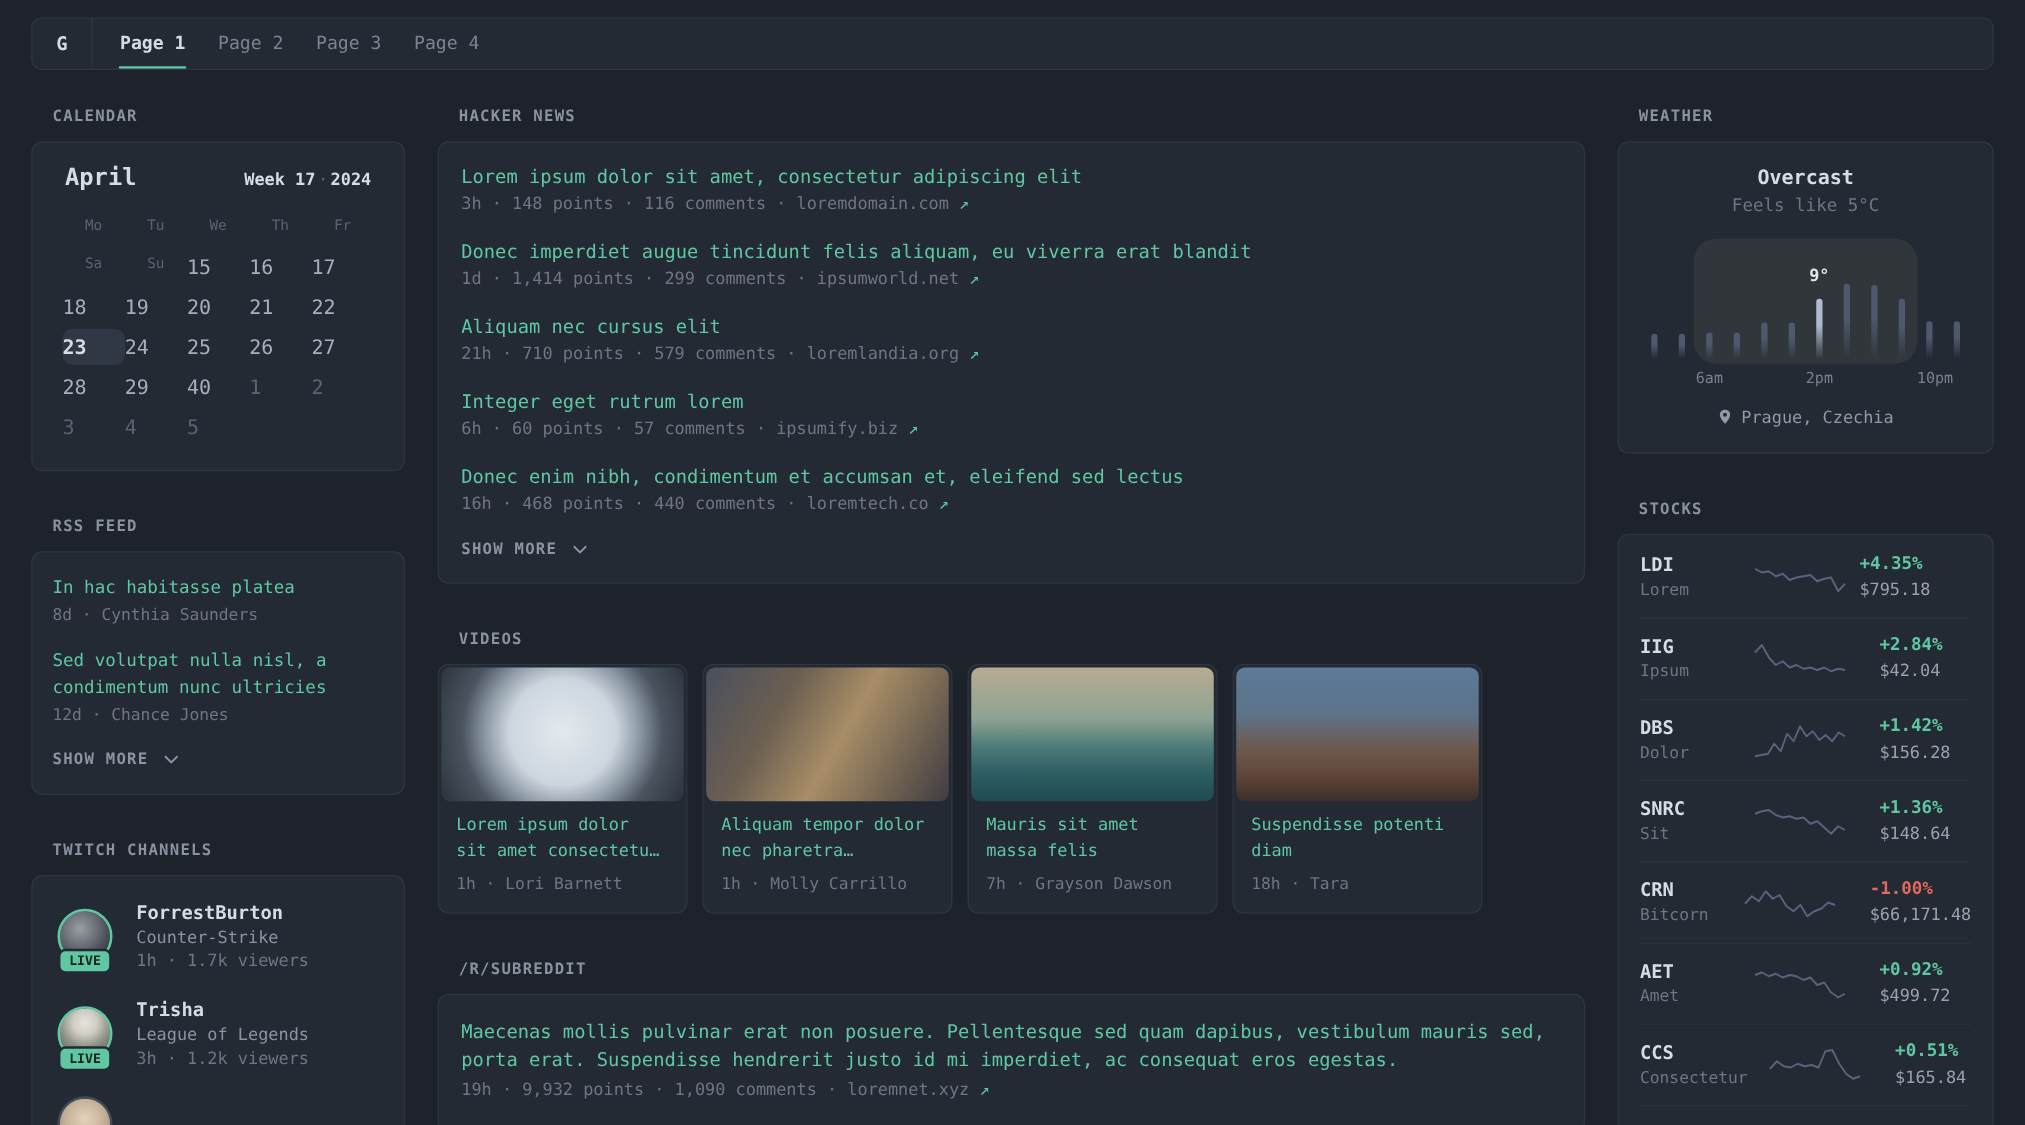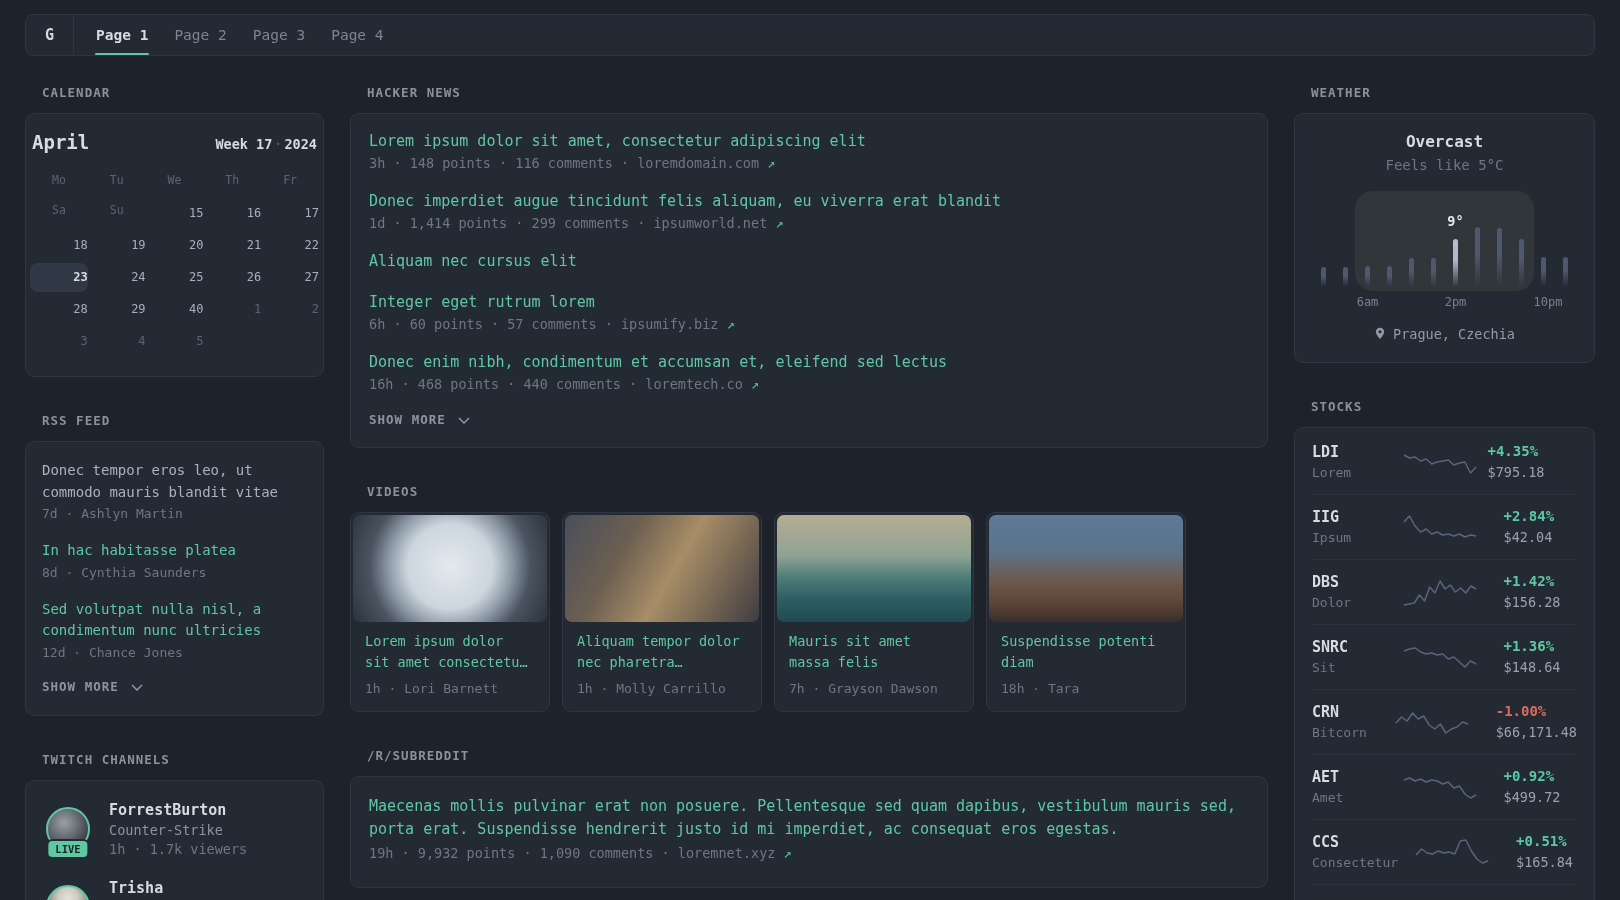--- a/index.html
+++ b/index.html
@@ -35,28 +35,28 @@
   
   .cols{ display:flex; gap:26px; margin:0 25px; align-items:flex-start; }
   .col{ flex-shrink:0; }
   .col-left{ width:299px; } .col-mid{ width:918px; } .col-right{ width:301px; }
   .sec-label{ font-size:12.5px; font-weight:bold; letter-spacing:1px;
     color:var(--label); margin:36px 0 13px 17px; }
   .col > section:first-child .sec-label{ margin-top:29px; }
   .card{ background:var(--card); border:1px solid var(--border); border-radius:9px; }
 
   
-  .cal-card{ padding:17px 4px 20px; }
+  .cal-card{ padding:17px 24px 20px; }
   .cal-head{ display:flex; justify-content:space-between; align-items:baseline; padding:0 2px; }
   .cal-month{ font-size:19px; font-weight:bold; color:var(--t-bright); }
   .cal-week{ font-size:13.5px; color:var(--t-bright); font-weight:bold; }
   .cal-week .dim{ color:var(--t-dim); font-weight:normal; padding:0 2px; }
   .cal-grid{ display:grid; grid-template-columns:repeat(5,1fr); margin-top:16px; row-gap:3px; }
   .cal-dow{ text-align:center; font-size:11.5px; color:var(--t-dim); padding:4px 0 9px; }
-  .cal-day{ text-align:right; font-size:12px; color:var(--t-norm);
+  .cal-day{ text-align:left; font-size:16px; color:var(--t-norm);
     height:29px; line-height:29px; border-radius:8px; }
   .cal-day.muted{ color:var(--t-dim); }
   .cal-day.selected{ background:#313845; color:var(--t-bright); font-weight:bold; }
 
   
   .feed-card{ padding:18px 16px 21px; }
   .feed-item{ margin-bottom:19px; cursor:pointer; }
   .feed-title{ font-size:14px; line-height:21.5px; color:var(--accent); }
   .feed-title.visited{ color:#a9b1be; }
   .feed-meta{ font-size:13px; color:var(--t-muted); margin-top:3px; }
@@ -185,24 +185,20 @@
             <div class="cal-day muted">5</div>
           </div>
       </div>
     </section>
 
     <section>
       <div class="sec-label">RSS FEED</div>
       <div class="card feed-card">
         <div id="rss-list">
             <div class="feed-item">
-              <div class="feed-title visited">Donec tempor eros leo, ut commodo mauris blandit vitae</div>
-              <div class="feed-meta">7d · Ashlyn Martin</div>
-            </div>
-            <div class="feed-item">
               <div class="feed-title">In hac habitasse platea</div>
               <div class="feed-meta">8d · Cynthia Saunders</div>
             </div>
             <div class="feed-item">
               <div class="feed-title">Sed volutpat nulla nisl, a condimentum nunc ultricies</div>
               <div class="feed-meta">12d · Chance Jones</div>
             </div>
           </div>
         <button class="show-more">
           <span>SHOW MORE</span>
@@ -255,20 +251,21 @@
             <div class="hn-item">
               <div class="hn-title">Lorem ipsum dolor sit amet, consectetur adipiscing elit</div>
               <div class="hn-meta">3h · 148 points · 116 comments · loremdomain.com <span class="arrow">↗</span></div>
             </div>
             <div class="hn-item">
               <div class="hn-title">Donec imperdiet augue tincidunt felis aliquam, eu viverra erat blandit</div>
               <div class="hn-meta">1d · 1,414 points · 299 comments · ipsumworld.net <span class="arrow">↗</span></div>
             </div>
             <div class="hn-item">
               <div class="hn-title">Aliquam nec cursus elit</div>
+              <div class="hn-meta">21h · 710 points · 579 comments · loremlandia.org <span class="arrow">↗</span></div>
             </div>
             <div class="hn-item">
               <div class="hn-title">Integer eget rutrum lorem</div>
               <div class="hn-meta">6h · 60 points · 57 comments · ipsumify.biz <span class="arrow">↗</span></div>
             </div>
             <div class="hn-item">
               <div class="hn-title">Donec enim nibh, condimentum et accumsan et, eleifend sed lectus</div>
               <div class="hn-meta">16h · 468 points · 440 comments · loremtech.co <span class="arrow">↗</span></div>
             </div>
           </div>

